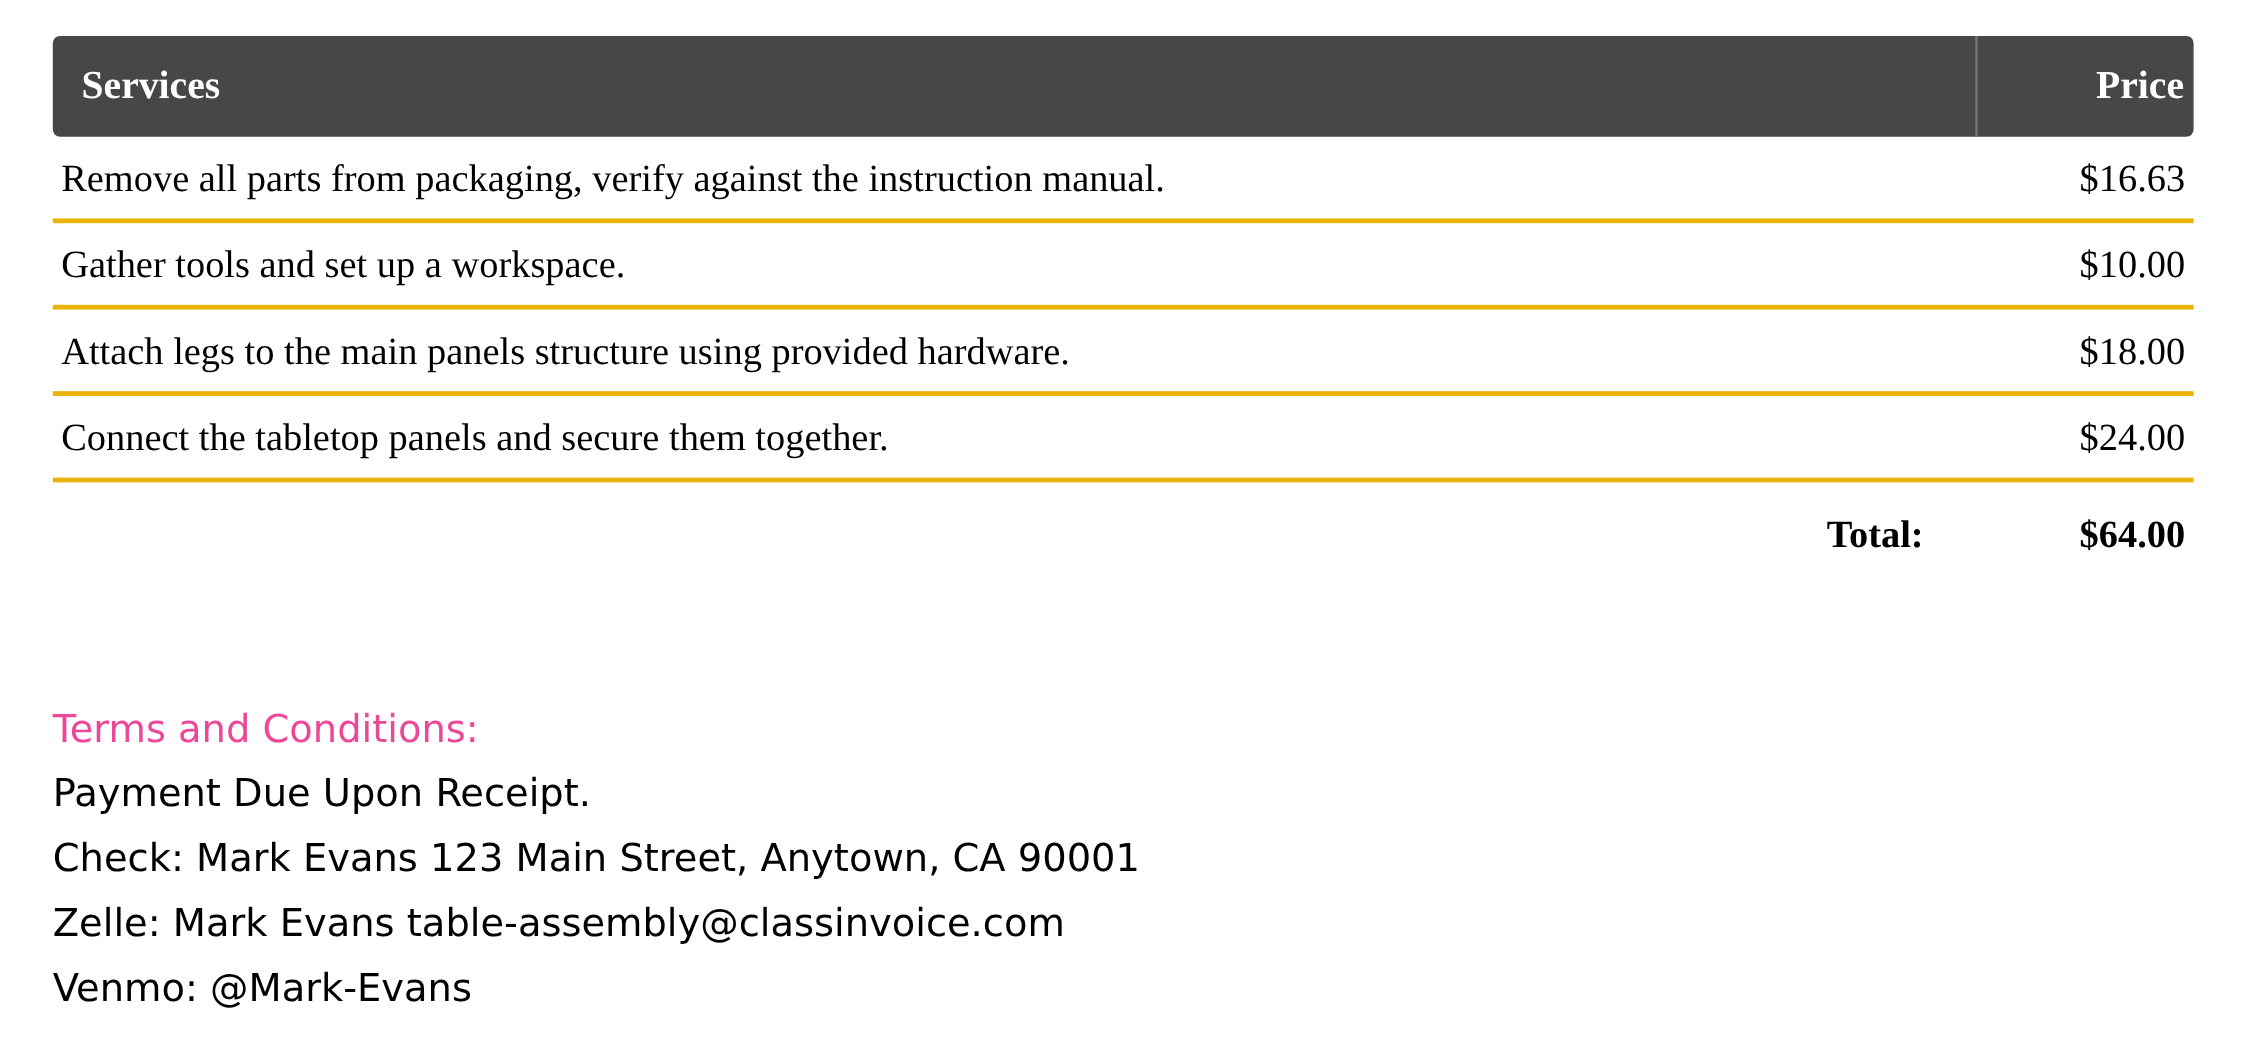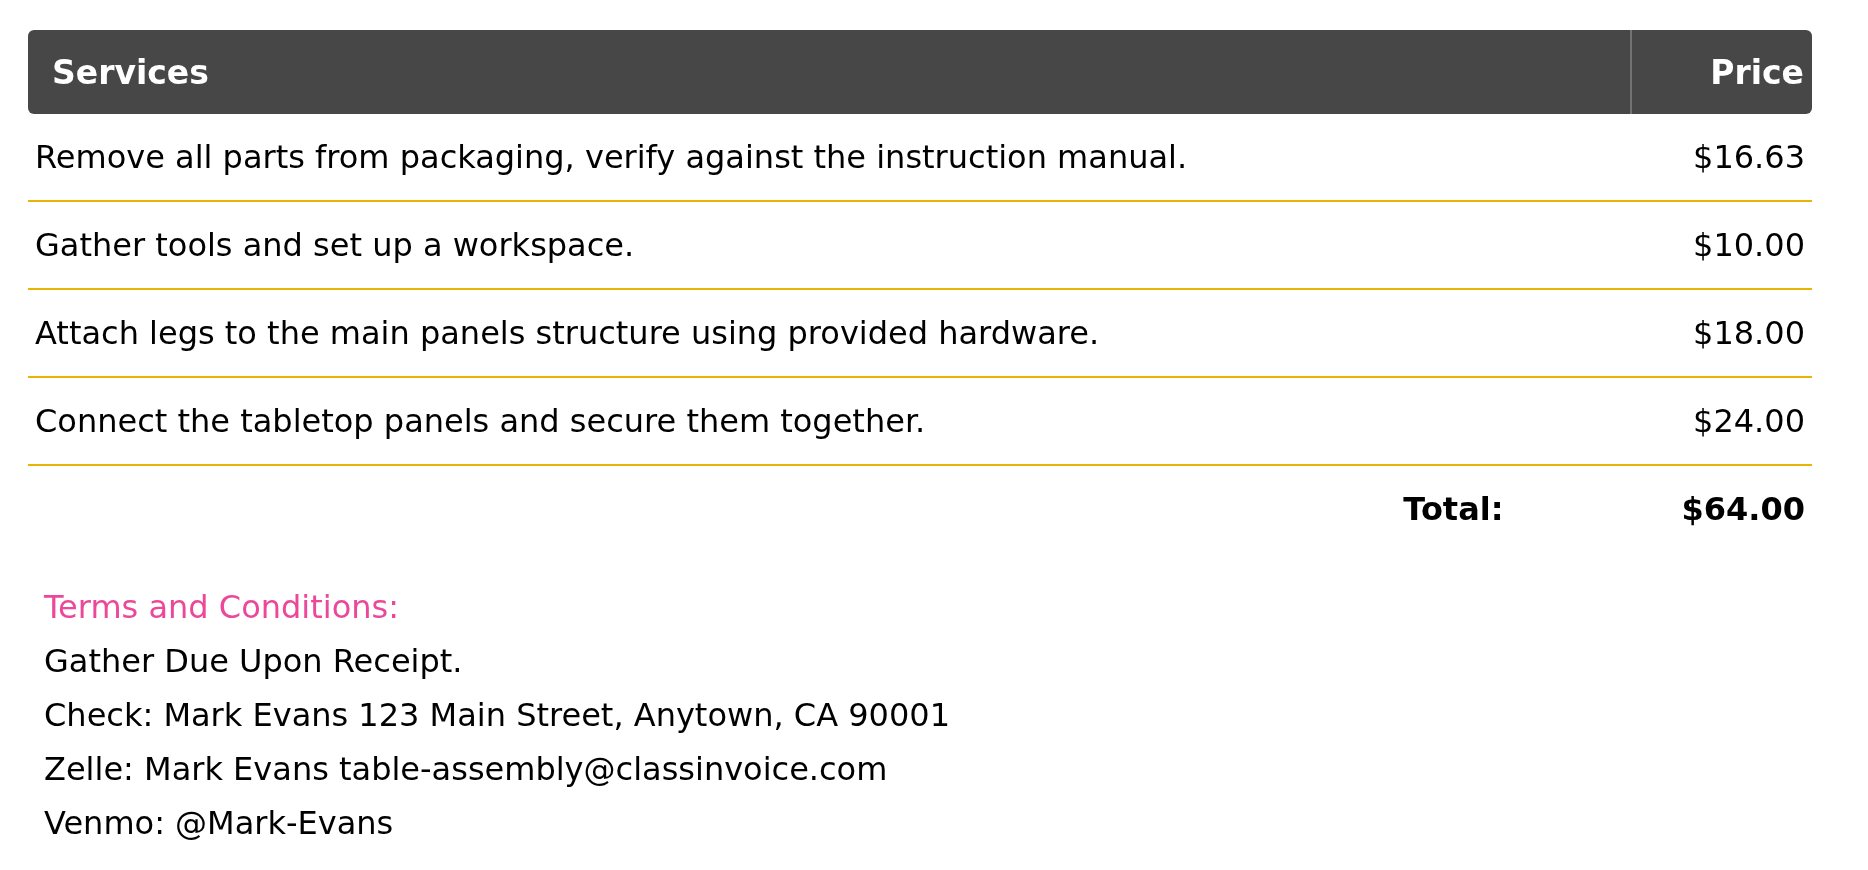--- a/index.html
+++ b/index.html
@@ -1,29 +1,29 @@
 <!DOCTYPE html>
 <html><head>
 <meta charset="utf-8">
 <style>
   html, body { margin: 0; padding: 0; background: #ffffff; }
   body { width: 1868px; height: 870px; position: relative; overflow: hidden;
          font-family: "DejaVu Sans", sans-serif; color: #000; }
-  .table { position: absolute; left: 28px; top: 30px; width: 1784px; }
+  .table { position: absolute; left: 44px; top: 30px; width: 1784px; font-family: Liberation Serif, serif; }
   .thead { height: 84px; background: #474747; border-radius: 6px; display: flex;
            align-items: center; color: #fff; font-weight: bold; font-size: 33px; position: relative; }
   .thead .col-service { flex: 1; padding-left: 24px; }
   .thead .col-price { width: 182px; text-align: right; padding-right: 8px; border-left: 2px solid #737373;
                       height: 100%; display: flex; align-items: center; justify-content: flex-end; box-sizing: border-box; }
-  .row { height: 88px; display: flex; align-items: center; border-bottom: 2px solid #eab308;
+  .row { height: 72px; display: flex; align-items: center; border-bottom: 4px solid #eab308;
          font-size: 32px; box-sizing: border-box; }
   .row .desc { flex: 1; padding-left: 7px; }
   .row .price { width: 200px; text-align: right; padding-right: 7px; }
   .total { height: 86px; display: flex; align-items: center; justify-content: flex-end;
-           font-weight: bold; font-size: 32px; gap: 48px; }
+           font-weight: bold; font-size: 32px; }
   .total .label { margin-right: 130px; }
   .total .value { padding-right: 7px; }
   .terms { position: absolute; left: 44px; top: 580px; font-size: 32px; }
   .terms .heading { color: #ec4899; height: 54px; line-height: 54px; }
   .terms .line { height: 54px; line-height: 54px; }
 </style>
 </head>
 <body>
 
 <div class="table">
@@ -48,17 +48,17 @@
     <div class="price">$24.00</div>
   </div>
   <div class="total">
     <span class="label">Total:</span>
     <span class="value">$64.00</span>
   </div>
 </div>
 
 <div class="terms">
   <div class="heading">Terms and Conditions:</div>
-  <div class="line">Gather Due Upon Receipt.</div>
+  <div class="line">Payment Due Upon Receipt.</div>
   <div class="line">Check: Mark Evans 123 Main Street, Anytown, CA 90001</div>
   <div class="line">Zelle: Mark Evans table-assembly@classinvoice.com</div>
   <div class="line">Venmo: @Mark-Evans</div>
 </div>
 
 </body></html>

